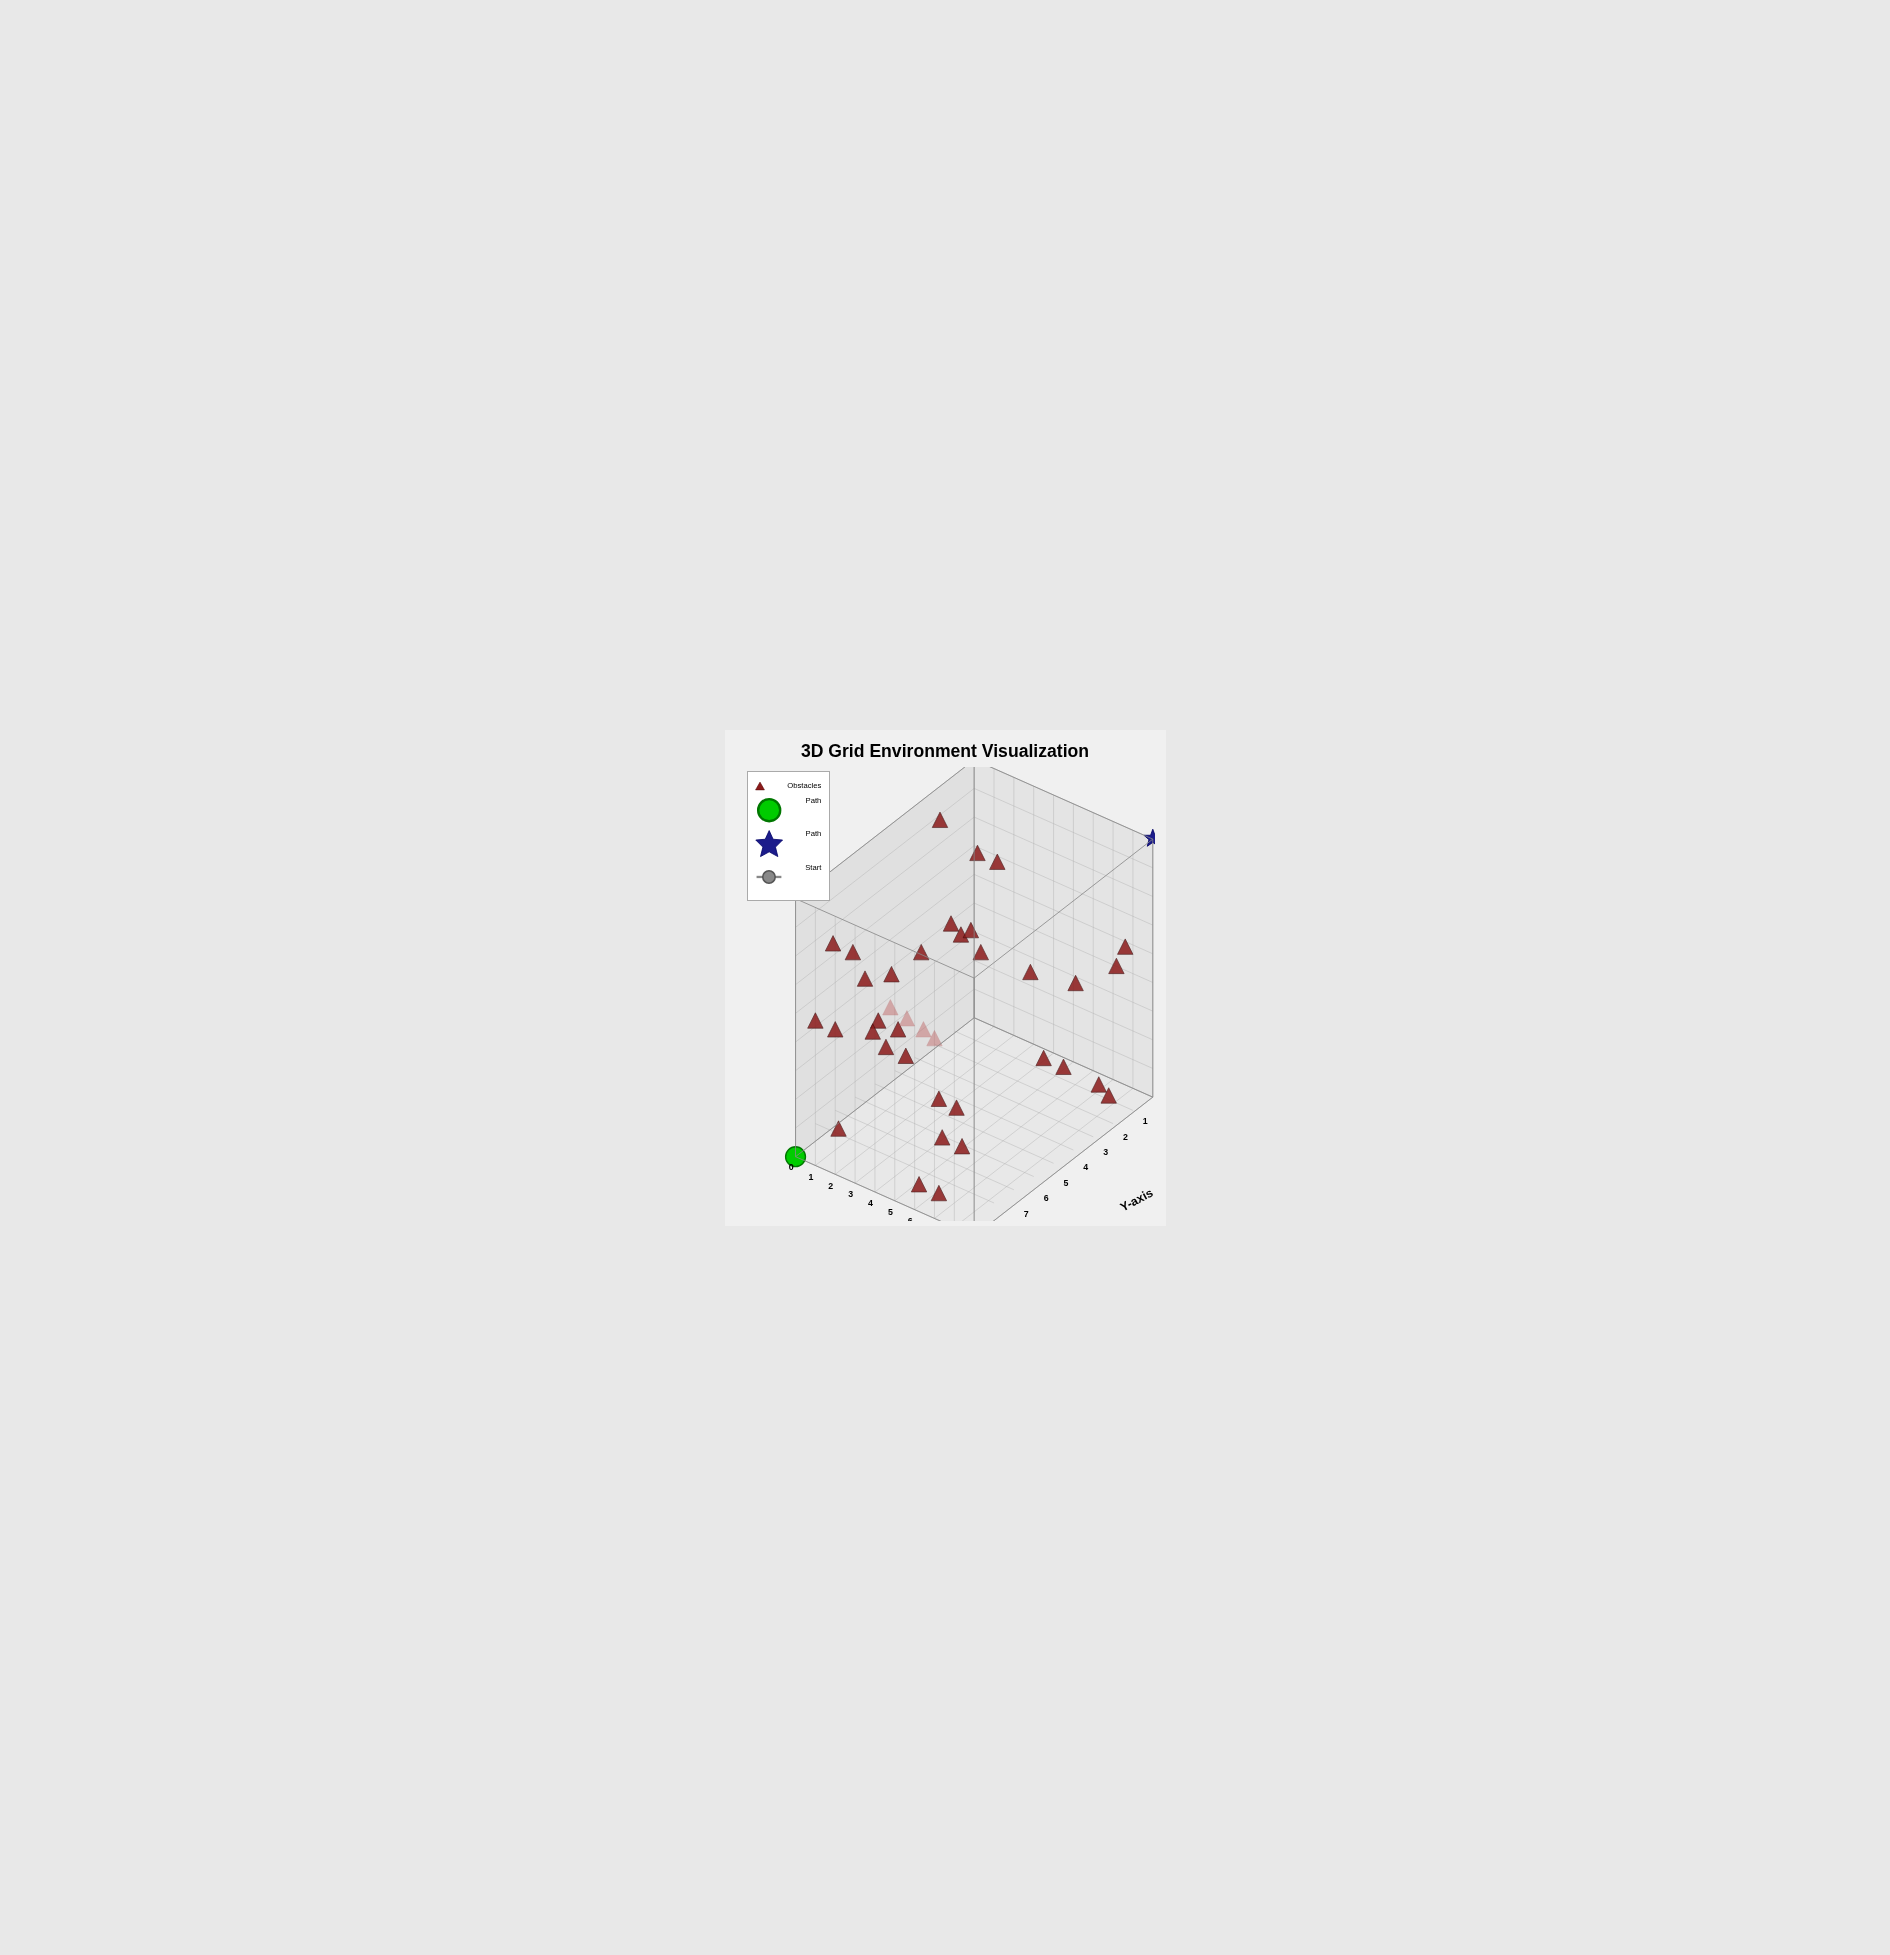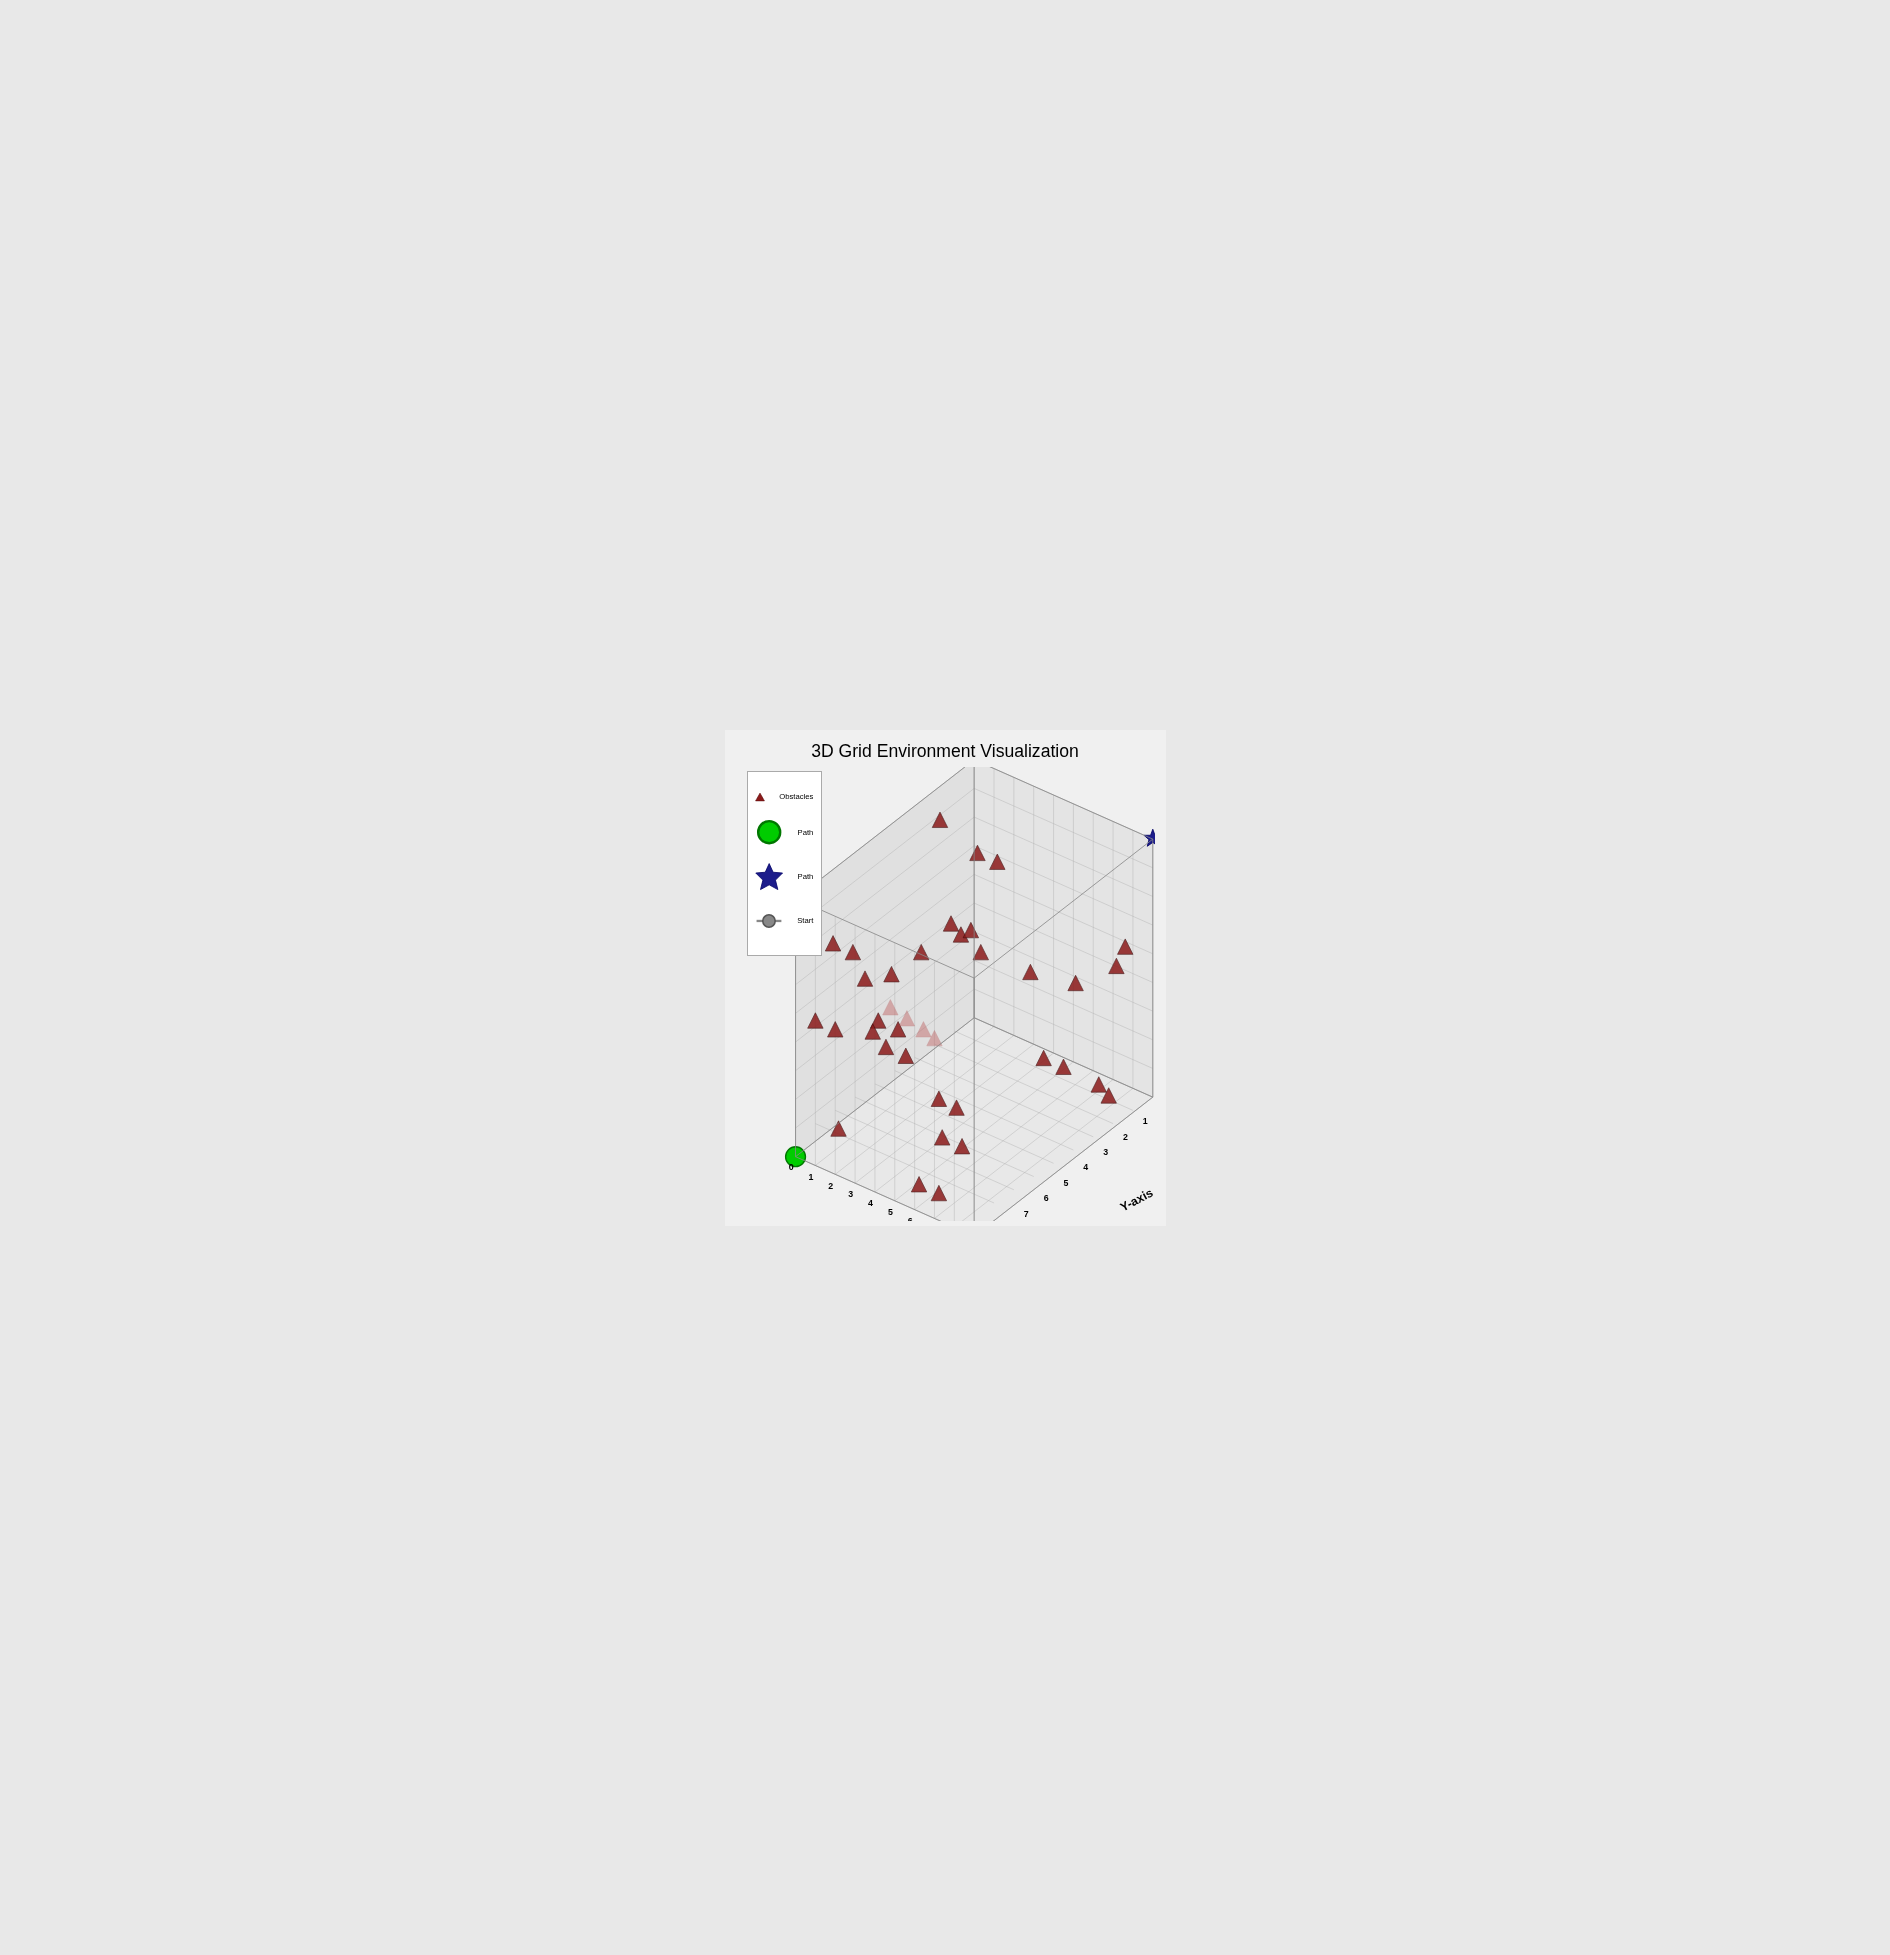--- a/index.html
+++ b/index.html
@@ -16,40 +16,39 @@
       width: 441px;
       height: 496px;
       position: relative;
       display: flex;
       flex-direction: column;
       align-items: center;
       padding: 11px;
     }
     .chart-title {
       font-size: 17.6px;
-      font-weight: 400;
+      font-weight: 700;
       text-align: center;
       margin-bottom: 5.5px;
       color: #000;
     }
     .legend-box {
       position: absolute;
       top: 41px;
       left: 22px;
       background: white;
       border: 0.6px solid #aaa;
       padding: 4.4px 7.7px;
       font-size: 7.7px;
       z-index: 10;
     }
     .legend-item {
       display: flex;
-      align-items: center;
-      gap: 14px;
-      margin: 16px 0;
+      gap: 22px;
+      margin: 5px 0;
     }
     .svg-container {
       width: 100%;
       flex: 1;
     }
     svg {
       width: 100%;
       height: 100%;
     }
   </style>

